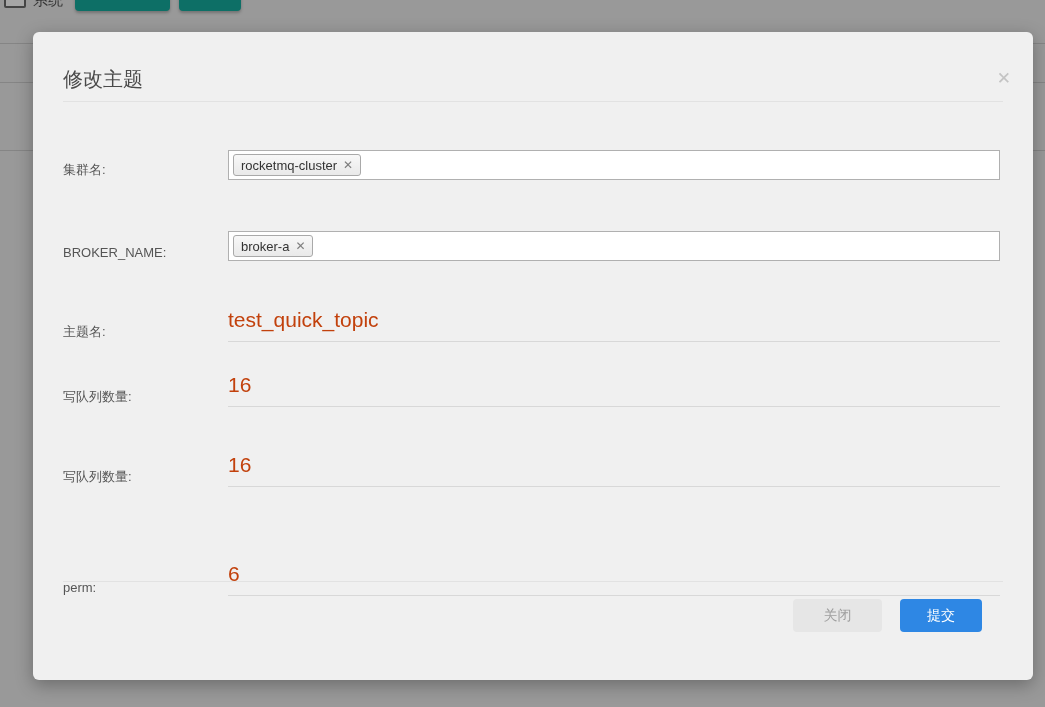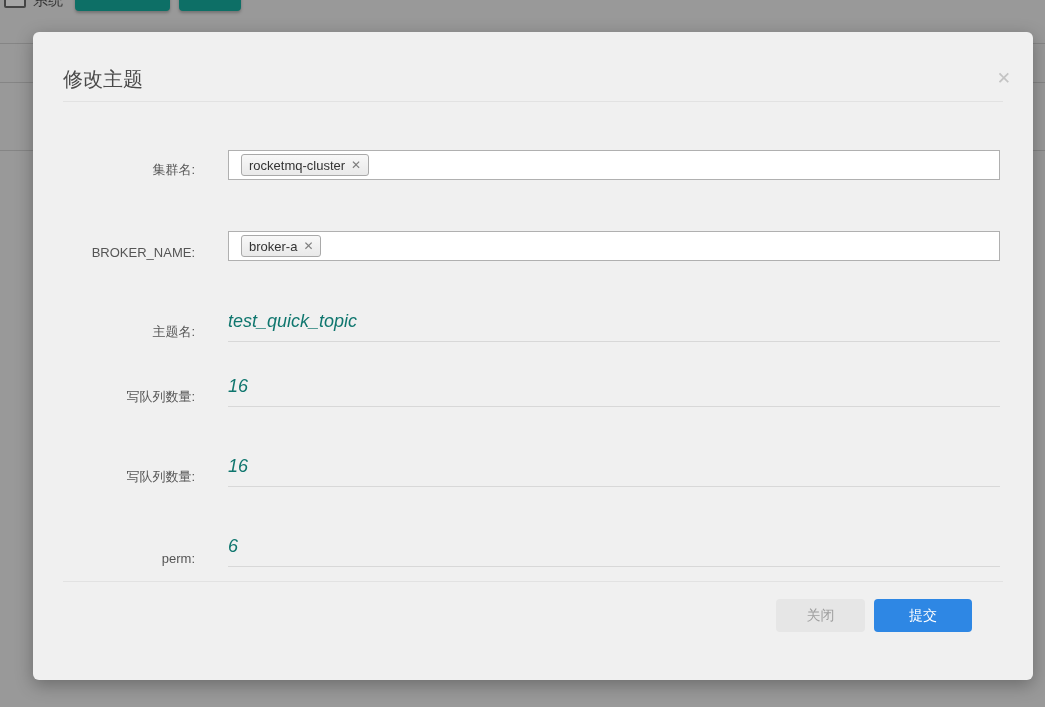--- a/index.html
+++ b/index.html
@@ -44,54 +44,54 @@
   }
   .divider { position:absolute; left:30px; right:30px; height:1px; background:#e2e2e2; }
   .divider.header { top:69px; }
   .divider.footer { top:549px; }
 
   .form-row {
     position:absolute; left:30px; right:33px;
     display:flex; align-items:flex-end;
   }
   .form-label {
-    width:132px; flex:0 0 132px; text-align:right; font-size:13px; color:#555555;
+    width:132px; flex:0 0 132px; font-size:13px; color:#555555;
     margin-right:33px; padding-bottom:1px; white-space:nowrap;
   }
   .row-cluster { top:114px; height:34px; }
   .row-broker  { top:195px; height:34px; }
   .row-topic   { top:264px; height:46px; }
   .row-wqueue  { top:329px; height:46px; }
   .row-rqueue  { top:409px; height:46px; }
-  .row-perm    { top:489px; height:46px; }
+  .row-perm    { top:518px; height:46px; }
 
   .tag-input {
     flex:1; height:30px; background:#ffffff; border:1px solid #b0b0b0;
-    display:flex; align-items:center; padding:0 12px; cursor:text;
+    display:flex; align-items:center; padding:0 4px; cursor:text;
   }
   .tag {
     display:inline-flex; align-items:center; height:22px; padding:0 7px;
     background:linear-gradient(#f8f8f8,#e9e9e9); border:1px solid #a9a9a9;
     border-radius:3px; font-size:13px; color:#333333; white-space:nowrap;
   }
   .tag-x { margin-left:6px; color:#7d7d7d; font-size:12px; font-weight:bold; cursor:pointer; }
 
   .line-input {
     flex:1; align-self:stretch; display:flex; align-items:flex-end;
     border-bottom:1px solid #d8d8d8;
   }
-  .line-value { font-size:18px; color:#0f766e; margin-bottom:9px;font-style:italic; }
+  .line-value { font-size:21px; color:#c2410c; margin-bottom:9px; }
 
   .modal-footer {
-    position:absolute; top:567px; right:61px;
-    display:flex; gap:9px;
+    position:absolute; top:567px; right:51px;
+    display:flex; gap:18px;
   }
   .btn { height:33px; border:none; border-radius:4px; font-size:14px; font-family:inherit; cursor:pointer; }
   .btn-close { width:89px; background:#e6e6e6; color:#9e9e9e; }
-  .btn-submit { width:98px; background:#2e87e4; color:#ffffff; }
+  .btn-submit { width:82px; background:#2e87e4; color:#ffffff; }
 </style>
 </head>
 <body>
 
 <div class="backdrop">
   <div class="bg-line" style="top:43px"></div>
   <div class="bg-line" style="top:82px"></div>
   <div class="bg-line" style="top:150px"></div>
 
   <div class="bg-toolbar">

